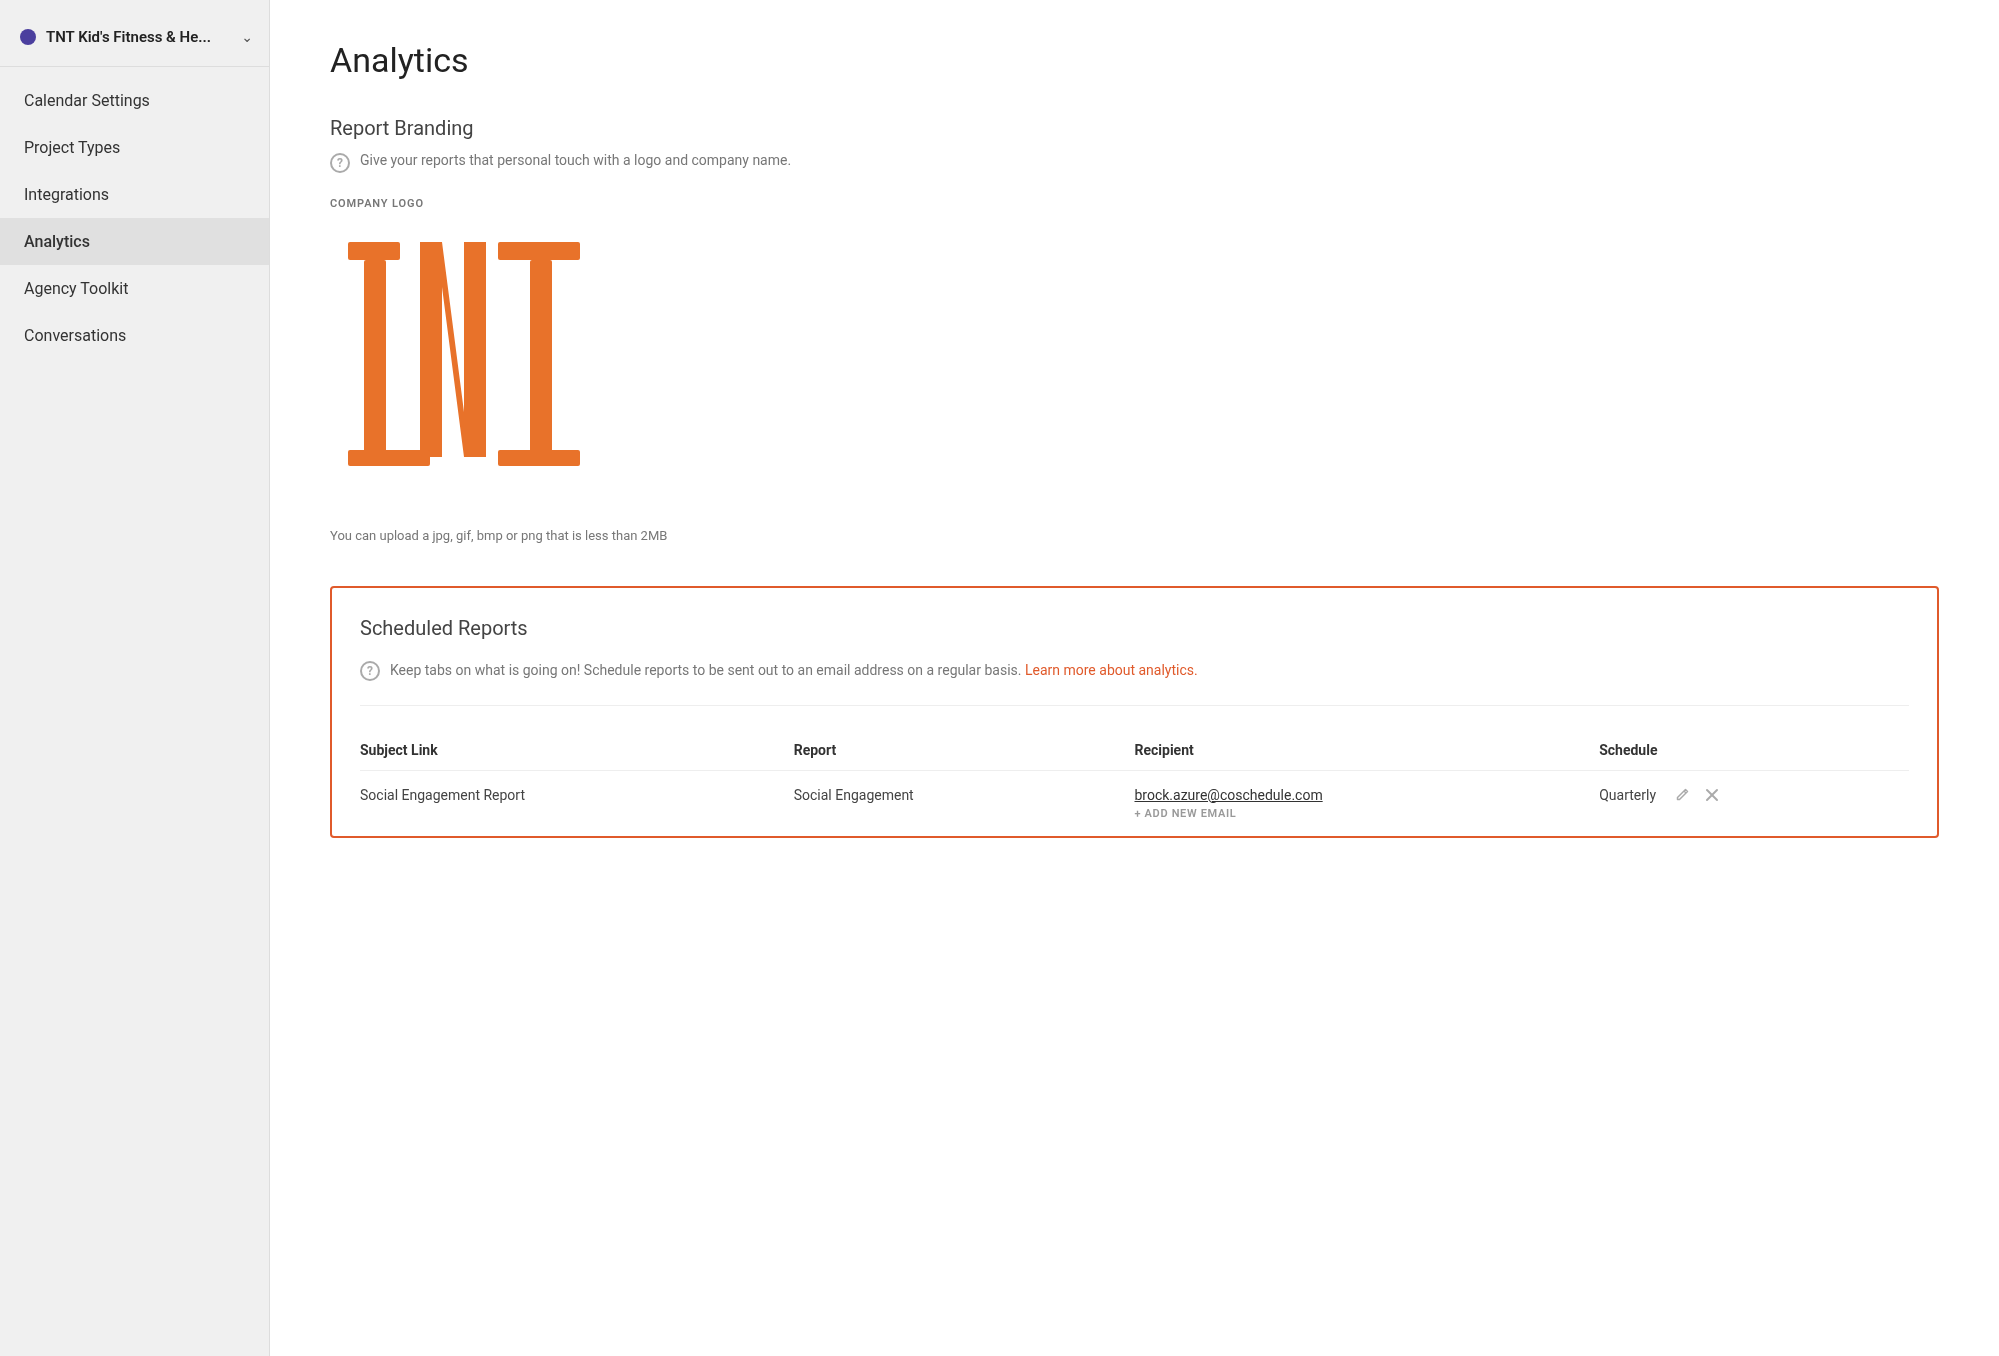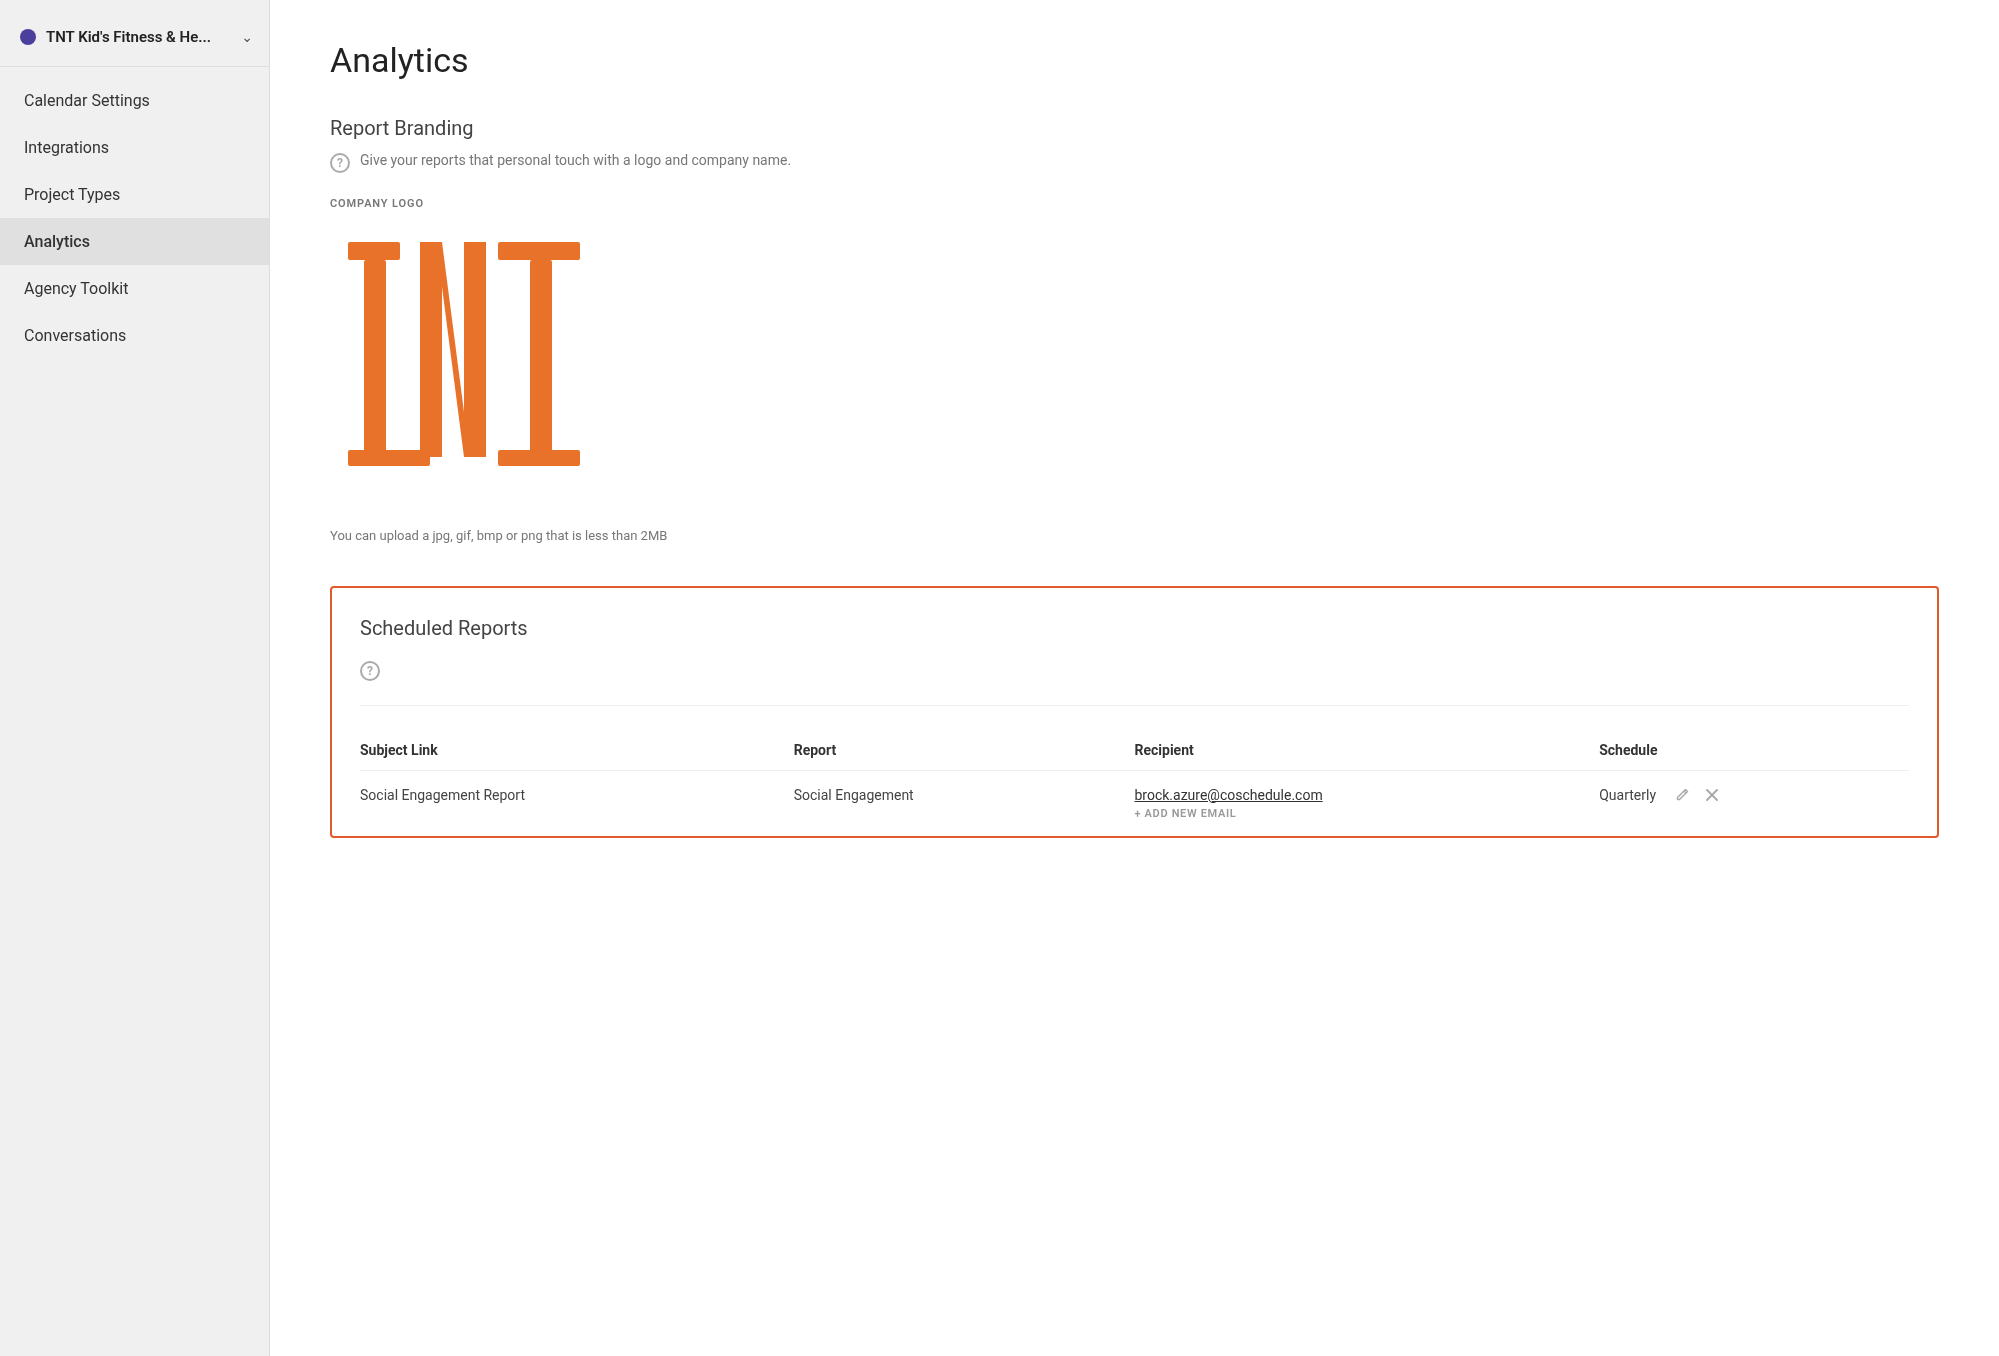--- a/index.html
+++ b/index.html
@@ -274,22 +274,22 @@
 <body>
 
 <aside class="sidebar">
   <div class="sidebar-header">
     <div class="sidebar-dot"></div>
     <span class="sidebar-company-name">TNT Kid's Fitness &amp; He...</span>
     <span class="sidebar-chevron">⌄</span>
   </div>
   <nav class="sidebar-nav">
     <a class="sidebar-nav-item">Calendar Settings</a>
+    <a class="sidebar-nav-item">Project Types</a>
     <a class="sidebar-nav-item">Integrations</a>
-    <a class="sidebar-nav-item">Project Types</a>
     <a class="sidebar-nav-item active">Analytics</a>
     <a class="sidebar-nav-item">Agency Toolkit</a>
     <a class="sidebar-nav-item">Conversations</a>
   </nav>
 </aside>
 
 <main class="main">
 
   <h1 class="page-title">Analytics</h1>
 
@@ -326,20 +326,24 @@
     </div>
 
     <p class="upload-hint">You can upload a jpg, gif, bmp or png that is less than 2MB</p>
   </section>
 
   <div class="scheduled-reports-box">
     <h2 class="scheduled-reports-title">Scheduled Reports</h2>
 
     <div class="scheduled-hint">
       <div class="hint-icon">?</div>
+      <span class="hint-text">
+        <span>Keep tabs on what is going on! Schedule reports to be sent out to an email address on a regular basis.</span>
+        <a href="#"> <span>Learn more about analytics.</span></a>
+      </span>
     </div>
 
     <table class="reports-table">
       <thead>
         <tr>
           <th class="col-subject">Subject Link</th>
           <th class="col-report">Report</th>
           <th class="col-recipient">Recipient</th>
           <th class="col-frequency">Schedule</th>
         </tr>

